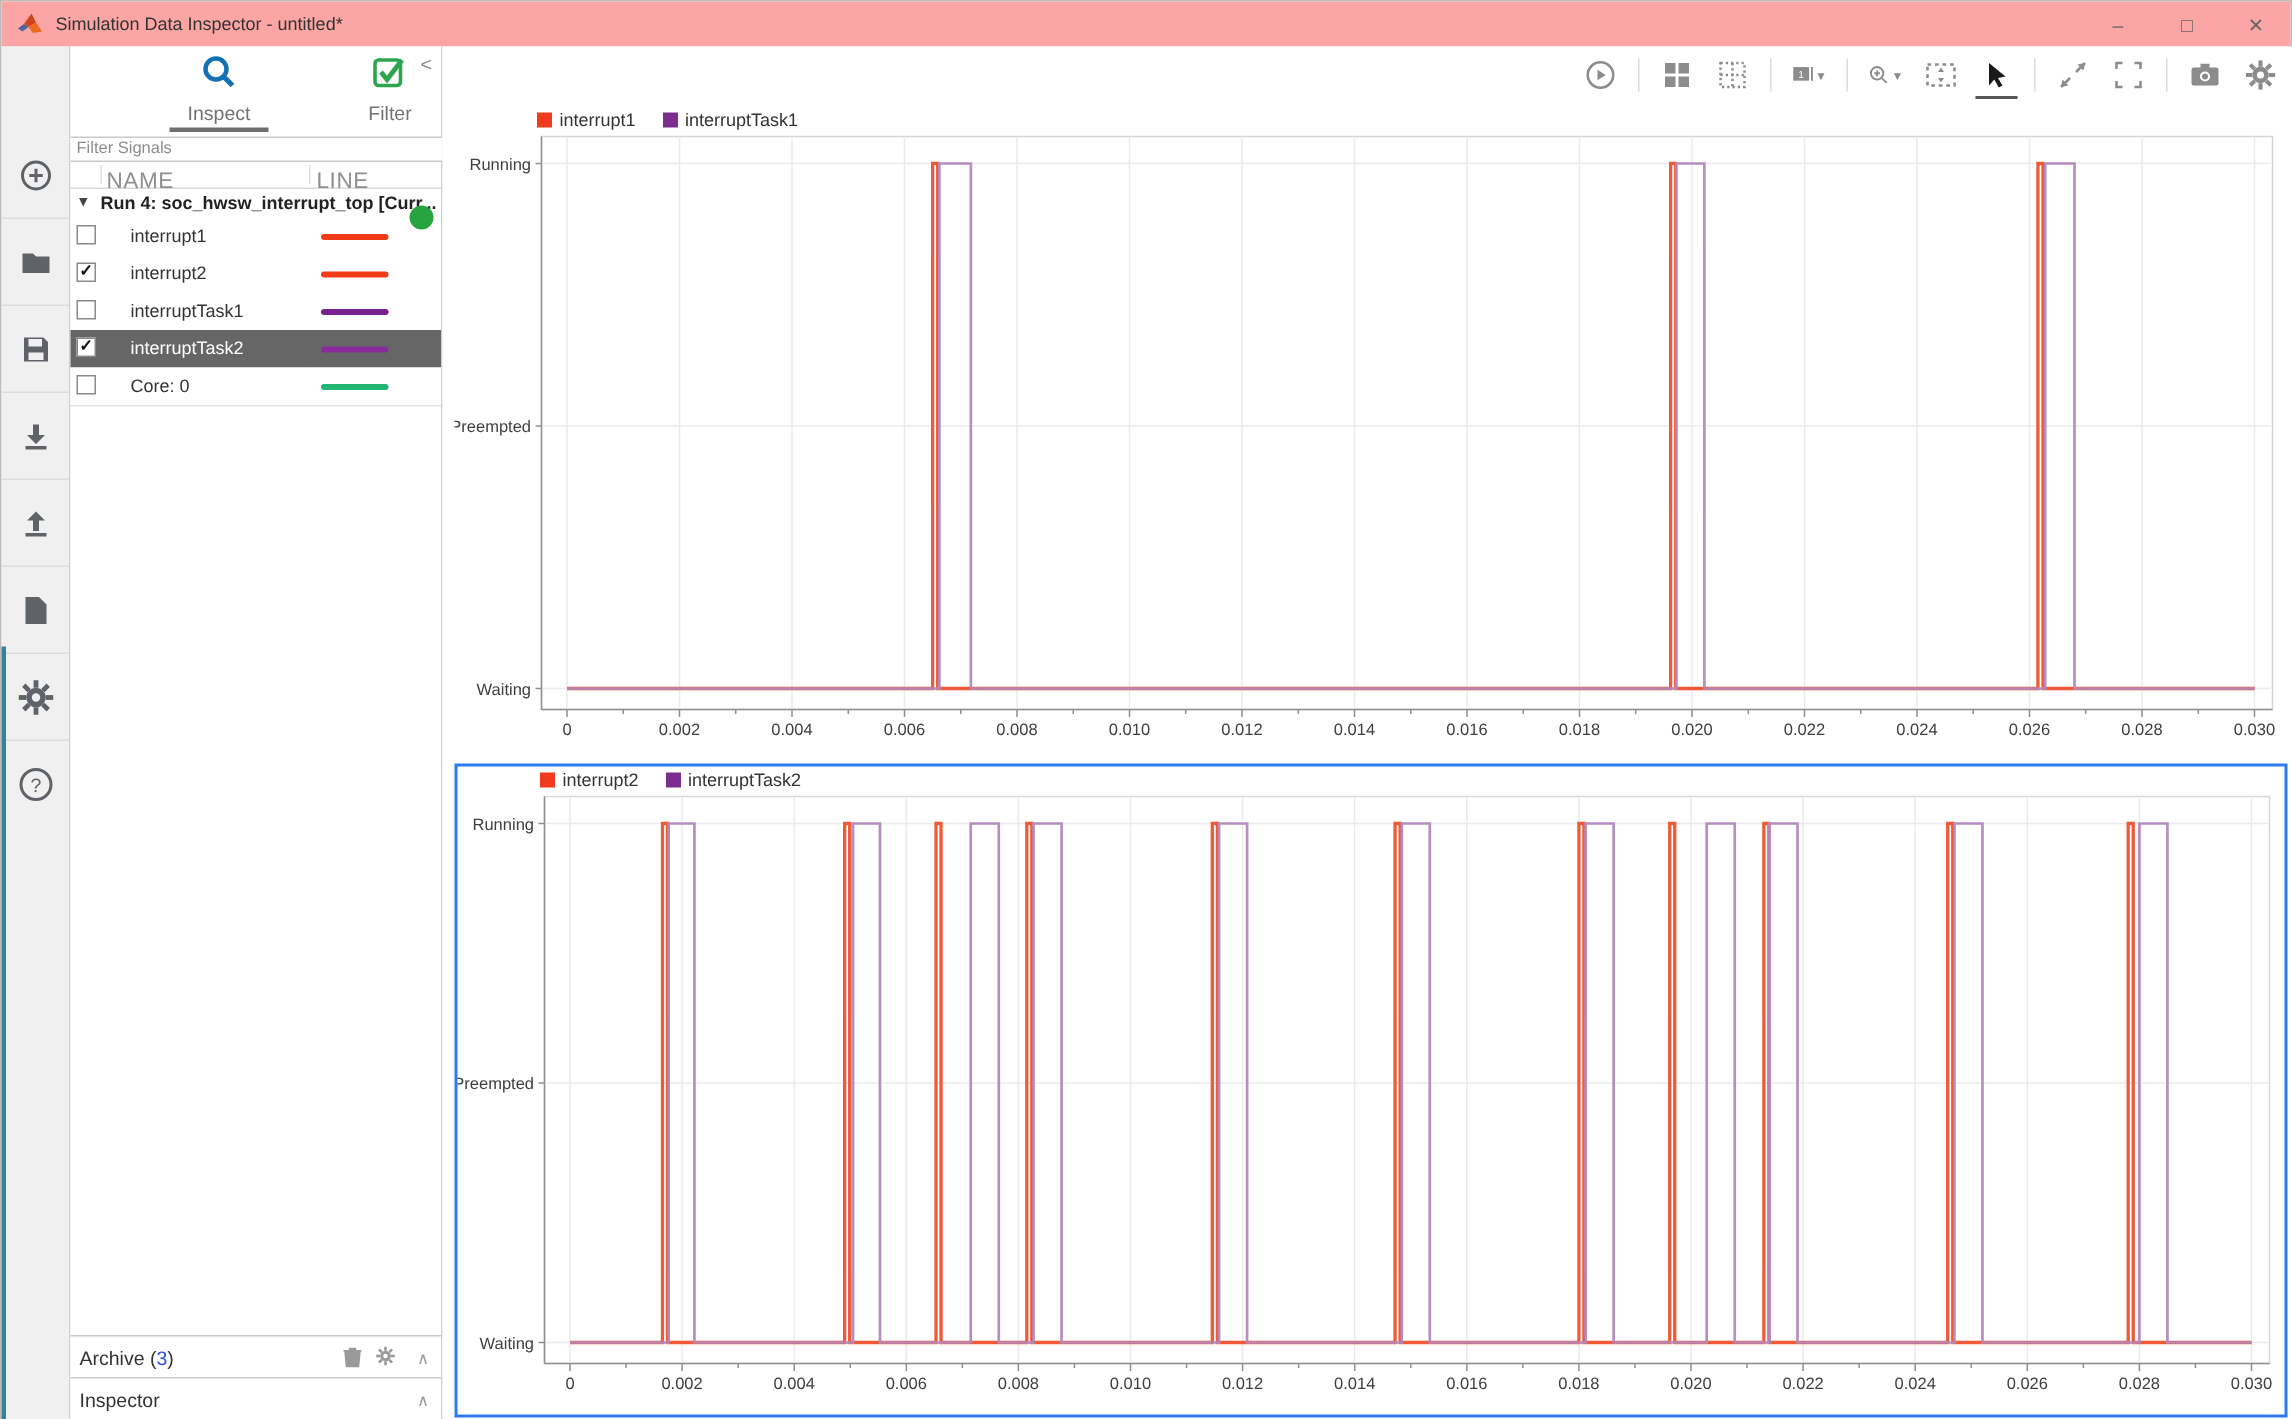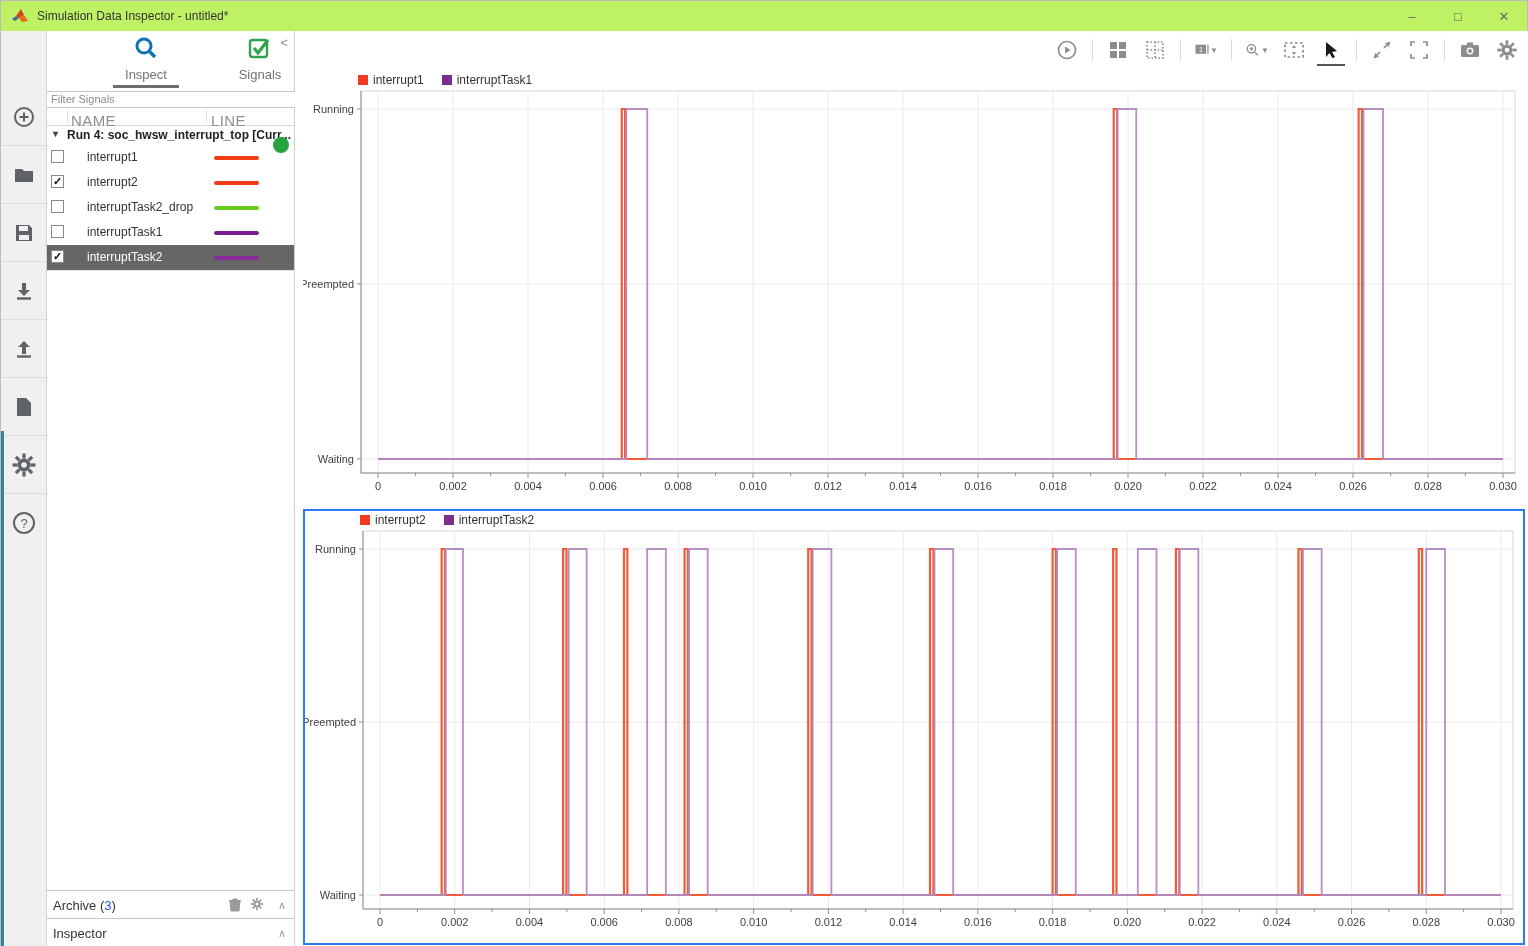--- a/index.html
+++ b/index.html
@@ -1,21 +1,21 @@
 <!DOCTYPE html>
 <html><head>
 <meta charset="utf-8">
 <style>
   html,body{margin:0;padding:0;}
   body{width:1528px;height:946px;overflow:hidden;font-family:"Liberation Sans",sans-serif;
        -webkit-font-smoothing:antialiased;background:#fff;}
   #win{position:relative;width:1528px;height:946px;background:#fff;border:1px solid #bbb;box-sizing:border-box;}
 
   
-  .titlebar{position:absolute;left:0;top:0;width:100%;height:30px;background:#bef264;display:flex;align-items:center;}
+  .titlebar{position:absolute;left:0;top:0;width:100%;height:30px;background:#fca5a5;display:flex;align-items:center;}
   .titlebar .ttl{font-size:12px;color:#333;margin-left:8px;}
   .win-ctrls{position:absolute;right:0;top:0;height:30px;display:flex;}
   .win-btn{width:46px;height:30px;display:flex;align-items:center;justify-content:center;color:#666;font-size:13px;}
   .mat-logo{margin-left:10px;width:18px;height:18px;}
 
   
   .rail{position:absolute;left:0;top:30px;width:46px;height:916px;background:#f0f0f0;border-right:1px solid #d0d0d0;box-sizing:border-box;}
   .rail .accent{position:absolute;left:0;top:400px;bottom:0;width:3px;background:#35829a;}
   .rail-item{position:relative;width:100%;height:57px;display:flex;align-items:center;justify-content:center;}
   .rail-item + .rail-item{border-top:1px solid #dcdcdc;}
@@ -180,21 +180,21 @@
           <circle cx="11" cy="11" r="7" fill="none" stroke="#1272b4" stroke-width="3"></circle>
           <line x1="16.5" y1="16.5" x2="22" y2="22" stroke="#1272b4" stroke-width="3.4"></line>
         </svg>
         <span class="tlab">Inspect</span>
       </div>
       <div class="tab tab-compare">
         <svg width="26" height="26" viewBox="0 0 26 26">
           <rect x="3" y="5" width="17" height="17" rx="2.5" fill="#fff" stroke="#2da44e" stroke-width="2.4"></rect>
           <path d="M7 13 l4 5 L21 5" fill="none" stroke="#2da44e" stroke-width="3.2"></path>
         </svg>
-        <span class="tlab">Signals</span>
+        <span class="tlab">Filter</span>
       </div>
       <div class="tab-underline"></div>
       <span class="collapse-ch">&lt;</span>
     </div>
 
     <input class="filterbox" type="text" placeholder="Filter Signals" style="">
 
     <div class="cols">
       <span class="sep1"></span>
         <span class="sep2"></span>
@@ -215,32 +215,32 @@
           <span class="nm">interrupt1</span>
           <span class="sw" style="background: rgb(240, 59, 22);"></span>
         </div>
         <div class="sigrow">
           <span class="cb">✓</span>
           <span class="nm">interrupt2</span>
           <span class="sw" style="background: rgb(240, 59, 22);"></span>
         </div>
         <div class="sigrow">
           <span class="cb"></span>
-          <span class="nm">interruptTask2_drop</span>
-          <span class="sw" style="background: rgb(102, 206, 31);"></span>
-        </div>
-        <div class="sigrow">
-          <span class="cb"></span>
           <span class="nm">interruptTask1</span>
           <span class="sw" style="background: rgb(122, 31, 142);"></span>
         </div>
         <div class="sigrow sel">
           <span class="cb">✓</span>
           <span class="nm">interruptTask2</span>
           <span class="sw" style="background: rgb(138, 43, 155);"></span>
+        </div>
+        <div class="sigrow">
+          <span class="cb"></span>
+          <span class="nm">Core: 0</span>
+          <span class="sw" style="background: rgb(34, 181, 115);"></span>
         </div>
       </div>
 
     <div class="archiverow">
       <span class="alab"><span>Archive </span><span><span>(</span><span class="acount">3</span><span>)</span></span></span>
       <span class="ic" style="right:52px">
         <svg width="14" height="15" viewBox="0 0 14 15">
             <path d="M2 4h10l-1 10H3z M1 3.5h12 M5 3.5V2h4v1.5" fill="#9a9a9a" stroke="#9a9a9a" stroke-width="1"></path>
           </svg>
       </span>

